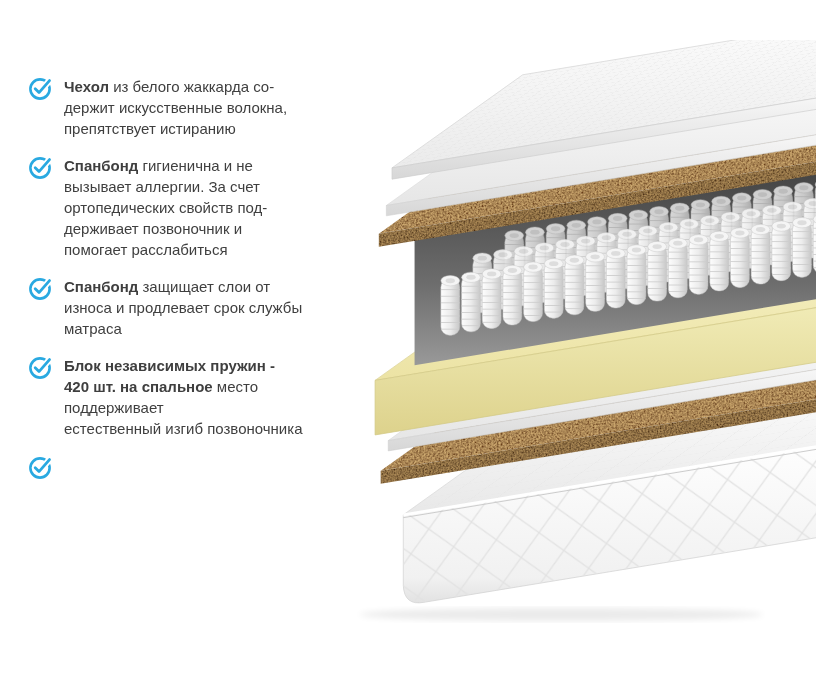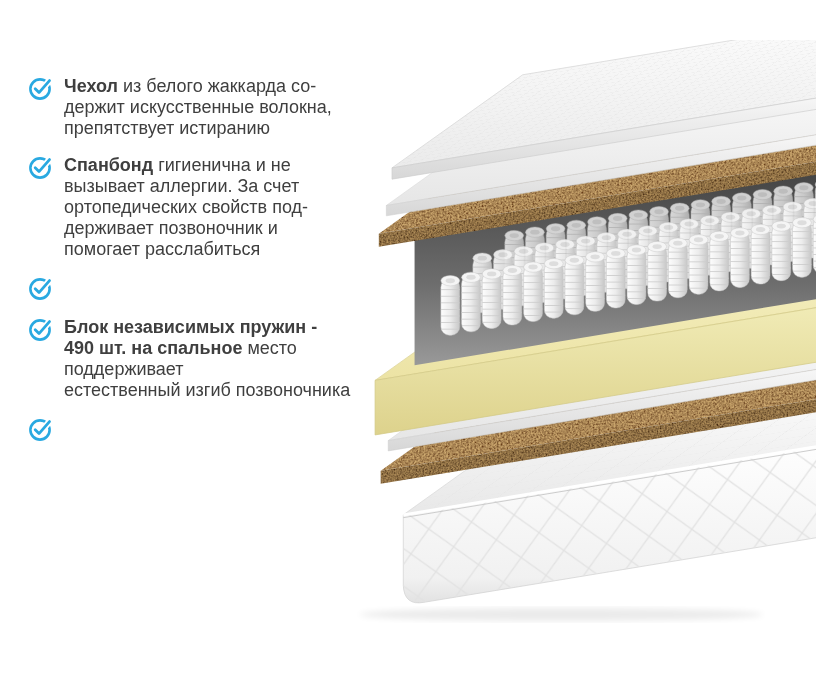--- a/index.html
+++ b/index.html
@@ -1,21 +1,21 @@
 <!DOCTYPE html>
 <html style="--accent: #29a9e1; --text: #3f3f3f; --coir-top: #6a3d15; --coir-front: #47290e;"><head>
 <meta charset="utf-8">
 <style>
   html,body{margin:0;padding:0;background:#fff;}
   .stage{position:relative;width:816px;height:700px;background:#fff;overflow:hidden;
          font-family:"Liberation Sans",sans-serif;color:var(--text,#3f3f3f);}
   .features{position:absolute;left:28px;top:76px;width:334px;display:flex;flex-direction:column;gap:16px;}
   .feature{display:flex;gap:11px;align-items:flex-start;}
   .check{flex:0 0 25px;width:25px;height:25px;color:var(--accent,#29a9e1);margin-top:0px;}
-  .ftext{margin:0;font-size:18px;line-height:21px;white-space:pre-line;color:var(--text,#3f3f3f);}
+  .ftext{margin:0;font-size:15px;line-height:21px;white-space:pre-line;color:var(--text,#3f3f3f);}
   .ftext b{font-weight:700;}
   .mattress{position:absolute;right:0;top:40px;}
 </style>
 </head>
 <body>
 
 <div class="stage">
 
   <div class="features">
 
@@ -43,30 +43,33 @@
 помогает расслабиться</span></p>
     </div>
 
 
     <div class="feature">
       <svg class="check" viewBox="0 0 25 25">
         <circle cx="12" cy="13" r="9.6" fill="none" stroke="currentColor" stroke-width="2.6"></circle>
         <path d="M7.2 12.8 L11 16.6 L21.5 4.6" fill="none" stroke="#ffffff" stroke-width="6.4" stroke-linecap="round" stroke-linejoin="round"></path>
         <path d="M7.2 12.8 L11 16.6 L21.5 4.6" fill="none" stroke="currentColor" stroke-width="2.8" stroke-linecap="round" stroke-linejoin="round"></path>
       </svg>
+      <p class="ftext"><b>Спанбонд</b><span> защищает слои от
+износа и продлевает срок службы
+матраса</span></p>
     </div>
 
     <div class="feature">
       <svg class="check" viewBox="0 0 25 25">
         <circle cx="12" cy="13" r="9.6" fill="none" stroke="currentColor" stroke-width="2.6"></circle>
         <path d="M7.2 12.8 L11 16.6 L21.5 4.6" fill="none" stroke="#ffffff" stroke-width="6.4" stroke-linecap="round" stroke-linejoin="round"></path>
         <path d="M7.2 12.8 L11 16.6 L21.5 4.6" fill="none" stroke="currentColor" stroke-width="2.8" stroke-linecap="round" stroke-linejoin="round"></path>
       </svg>
       <p class="ftext"><b>Блок независимых пружин -
-490 шт. на спальное</b><span> место
+420 шт. на спальное</b><span> место
 поддерживает
 естественный изгиб позвоночника</span></p>
     </div>
 
     <div class="feature">
       <svg class="check" viewBox="0 0 25 25">
         <circle cx="12" cy="13" r="9.6" fill="none" stroke="currentColor" stroke-width="2.6"></circle>
         <path d="M7.2 12.8 L11 16.6 L21.5 4.6" fill="none" stroke="#ffffff" stroke-width="6.4" stroke-linecap="round" stroke-linejoin="round"></path>
         <path d="M7.2 12.8 L11 16.6 L21.5 4.6" fill="none" stroke="currentColor" stroke-width="2.8" stroke-linecap="round" stroke-linejoin="round"></path>
       </svg>

